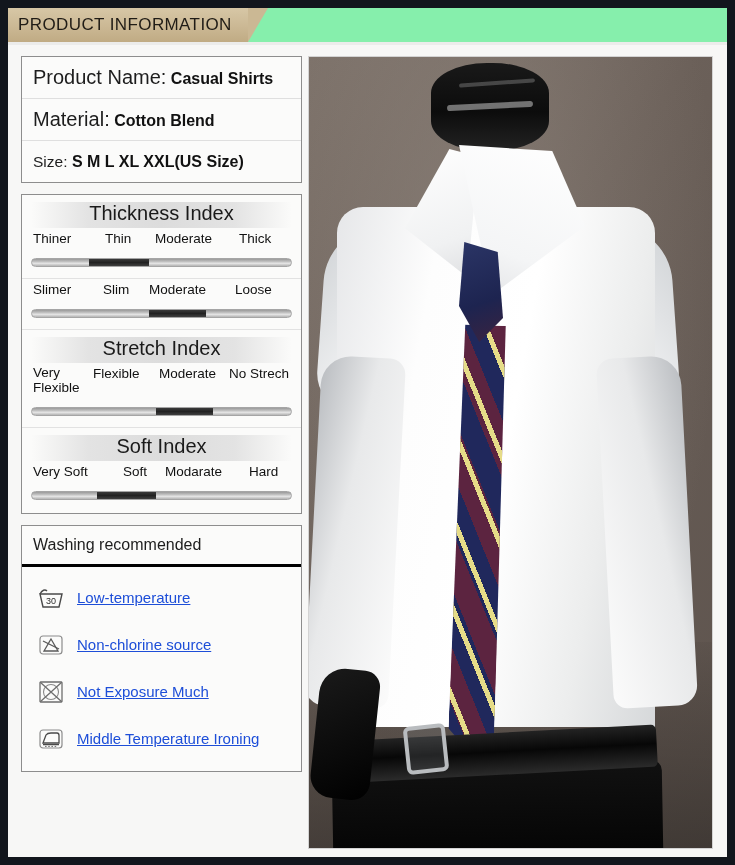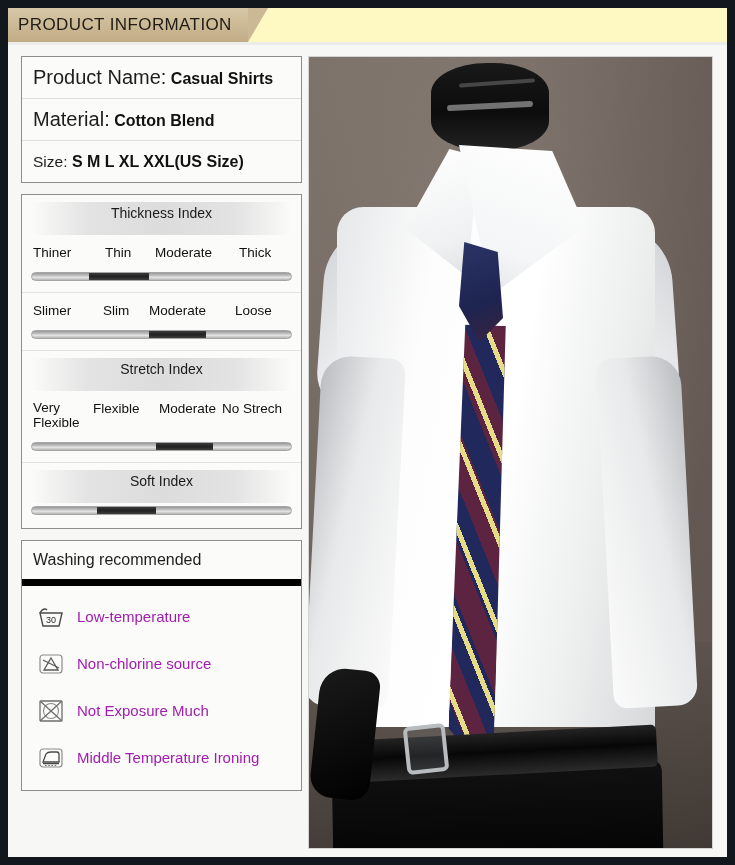--- a/index.html
+++ b/index.html
@@ -9,21 +9,21 @@
     font-family:"Liberation Sans",sans-serif;
     overflow:hidden;
   }
   .frame{
     position:absolute;left:8px;top:8px;
     width:719px;height:849px;
     background:#f7f7f6;
     overflow:hidden;
   }
   
-  .banner-wrap{position:relative;height:34px;background:#fef9c3;}
+  .banner-wrap{position:relative;height:34px;background:#86efac;}
   .banner{
     position:absolute;left:0;top:0;height:34px;width:240px;
     background:linear-gradient(180deg,#d7c7a6 0%,#cbb894 55%,#c0ab84 100%);
   }
   .banner:after{
     content:"";position:absolute;right:-20px;top:0;
     width:0;height:0;
     border-top:34px solid #cbb894;
     border-right:20px solid transparent;
   }
@@ -54,56 +54,56 @@
     white-space:nowrap;overflow:hidden;
   }
   .spec-row:last-child{border-bottom:none;}
   .spec-label{font-size:20px;color:#1d1d1d;}
   .spec-value{font-size:16px;color:#111;font-weight:bold;}
   .spec-row.tight .spec-label{font-size:15.5px;}
   
   .idx{padding:0 9px 11px 9px;border-bottom:1px solid #e2e2e2;}
   .idx:last-child{border-bottom:none;padding-bottom:13px;}
   .idx-title{
-    height:33px;line-height:23px;margin-top:7px;
-    text-align:center;font-size:14px;color:#1a1a1a;
+    height:26px;line-height:23px;margin-top:7px;
+    text-align:center;font-size:20px;color:#1a1a1a;
     background:linear-gradient(90deg,rgba(225,225,225,0) 0%,#e3e3e3 22%,#dcdcdc 50%,#e3e3e3 78%,rgba(225,225,225,0) 100%);
   }
   .idx-labels{
-    position:relative;height:24px;margin-top:10px;
+    position:relative;height:24px;margin-top:3px;
   }
   .idx-labels span{
     position:absolute;top:0;font-size:13.5px;color:#111;white-space:nowrap;
   }
   .idx-labels.two-line{height:38px;}
   .idx-labels.two-line span.wrap{white-space:normal;width:52px;line-height:15px;top:-1px;}
   .bar{
     position:relative;height:9px;border-radius:5px;margin-top:3px;
     background:linear-gradient(180deg,#9a9a9a 0%,#c9c9c9 45%,#e8e8e8 60%,#b4b4b4 100%);
     border:1px solid #a5a5a5;box-sizing:border-box;
   }
   .bar .fill{
     position:absolute;top:0;bottom:0;
     background:linear-gradient(180deg,#3a3a3a 0%,#222 50%,#3f3f3f 100%);
   }
   
   .wash-title{
     height:38px;line-height:38px;padding-left:11px;
-    font-size:16px;color:#1d1d1d;border-bottom:7px solid #000000;
+    font-size:16px;color:#1d1d1d;border-bottom:3px solid #000000;
   }
   .wash-list{padding:7px 0 9px 0;}
   .wash-item{
     display:flex;align-items:center;height:47px;padding-left:14px;
   }
   .wash-ico{
     width:30px;height:26px;flex:0 0 30px;margin-right:11px;
     display:flex;align-items:center;justify-content:center;
   }
   .wash-ico svg{display:block;}
-  .wash-label{font-size:15px;color:#a21caf;white-space:nowrap;}
+  .wash-label{font-size:15px;color:#1d4ed8;white-space:nowrap;text-decoration:underline;}
   
   .photo{
     position:relative;width:100%;height:100%;
     border:1px solid #d3d3d3;box-sizing:border-box;
     background:linear-gradient(125deg,#7a6f67 0%,#6b6059 40%,#5d534d 100%);
     overflow:hidden;
   }
   .ph{position:absolute;}
   .bg-soft{
     left:-10%;top:-5%;width:120%;height:115%;
@@ -259,29 +259,35 @@
             <div class="fill" style="left:45%;right:33%"></div>
           </div>
         </div>
 
         <div class="idx">
           <div class="idx-title">Stretch Index</div>
           <div class="idx-labels two-line">
             <span class="wrap" style="left:2px">Very Flexible</span>
             <span style="left:62px">Flexible</span>
             <span style="left:128px">Moderate</span>
-            <span style="left:191px">No Strech</span>
+            <span style="left:198px">No Strech</span>
           </div>
           <div class="bar">
             <div class="fill" style="left:48%;right:30%"></div>
           </div>
         </div>
 
         <div class="idx">
           <div class="idx-title">Soft Index</div>
+          <div class="idx-labels">
+            <span style="left:2px">Very Soft</span>
+            <span style="left:92px">Soft</span>
+            <span style="left:134px">Modarate</span>
+            <span style="left:218px">Hard</span>
+          </div>
           <div class="bar">
             <div class="fill" style="left:25%;right:52%"></div>
           </div>
         </div>
       </div>
 
       <div class="panel">
         <div class="wash-title">Washing recommended</div>
         <div class="wash-list">
 

